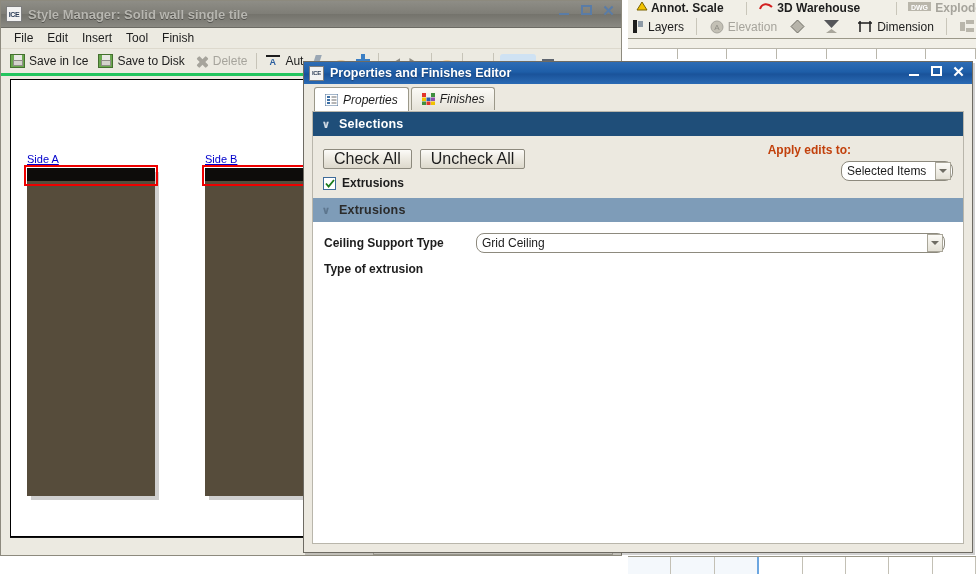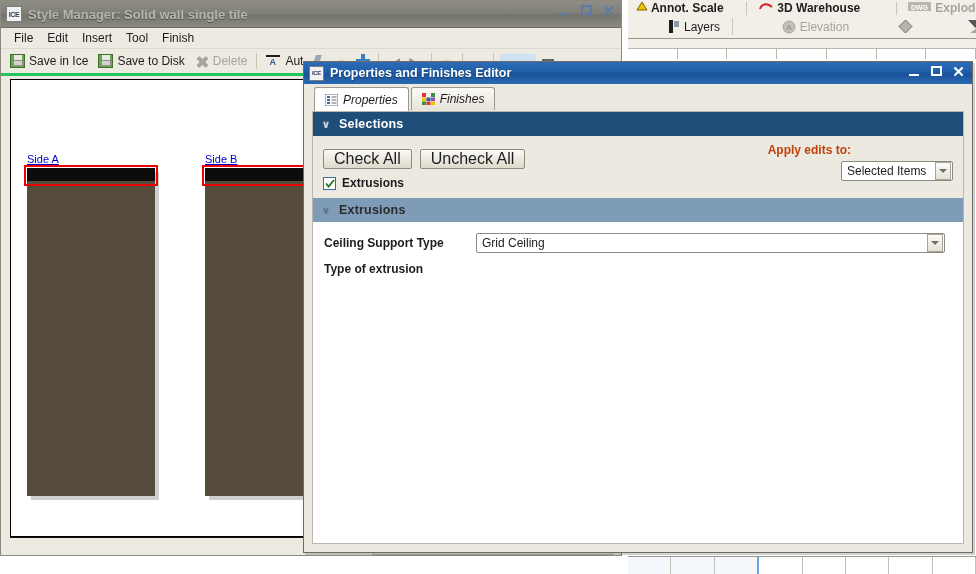--- a/index.html
+++ b/index.html
@@ -47,21 +47,20 @@
   .bg-grid-cells > i {
     flex: 1 1 0; border-right: 1px solid #b9b6ab; border-top: 1px solid #b9b6ab;
     background: #ffffff;
   }
 
   .ribbon-item {
     display: inline-flex; align-items: center; height: 23px;
     padding: 0 5px; vertical-align: top;
     font-size: 12px; color: #1d1d1d;
     white-space: nowrap;
-    margin-left: 36px;
   }
   .ribbon-item.dim { color: #a6a49c; }
   .ribbon-sep {
     display: inline-block; width: 1px; height: 17px; margin: 3px 4px;
     background: #c9c6ba; vertical-align: top;
   }
   .ri-ico { margin-right: 4px; display: inline-block; line-height: 0; }
 
   
   .clip-row { position: relative; height: 15px; }
@@ -311,21 +310,21 @@
     font-size: 16px; color: #1d1d1d;
     background: linear-gradient(to bottom, #fcfbf8 0%, #ece9e0 50%, #ddd9cc 100%);
     border: 1px solid #8d8a7e; border-radius: 2px;
     display: flex; align-items: center; justify-content: center;
     cursor: default; box-sizing: border-box;
   }
   .combo {
     height: 20px; background: #ffffff; border: 1px solid #8d8a7e;
     display: flex; align-items: center; box-sizing: border-box;
     font-size: 12px; color: #1d1d1d; padding-left: 5px;
-    border-radius: 2px;
+    border-radius: 8px;
   }
   .combo .txt { flex: 1 1 auto; overflow: hidden; white-space: nowrap; }
   .combo .arrow {
     width: 16px; height: 18px; margin-right: 1px; flex: 0 0 16px;
     background: linear-gradient(to bottom, #fbfaf6, #e4e1d6);
     border: 1px solid #a9a699; box-sizing: border-box;
     display: flex; align-items: center; justify-content: center;
   }
   .combo .arrow::after {
     content: ""; width: 0; height: 0;

